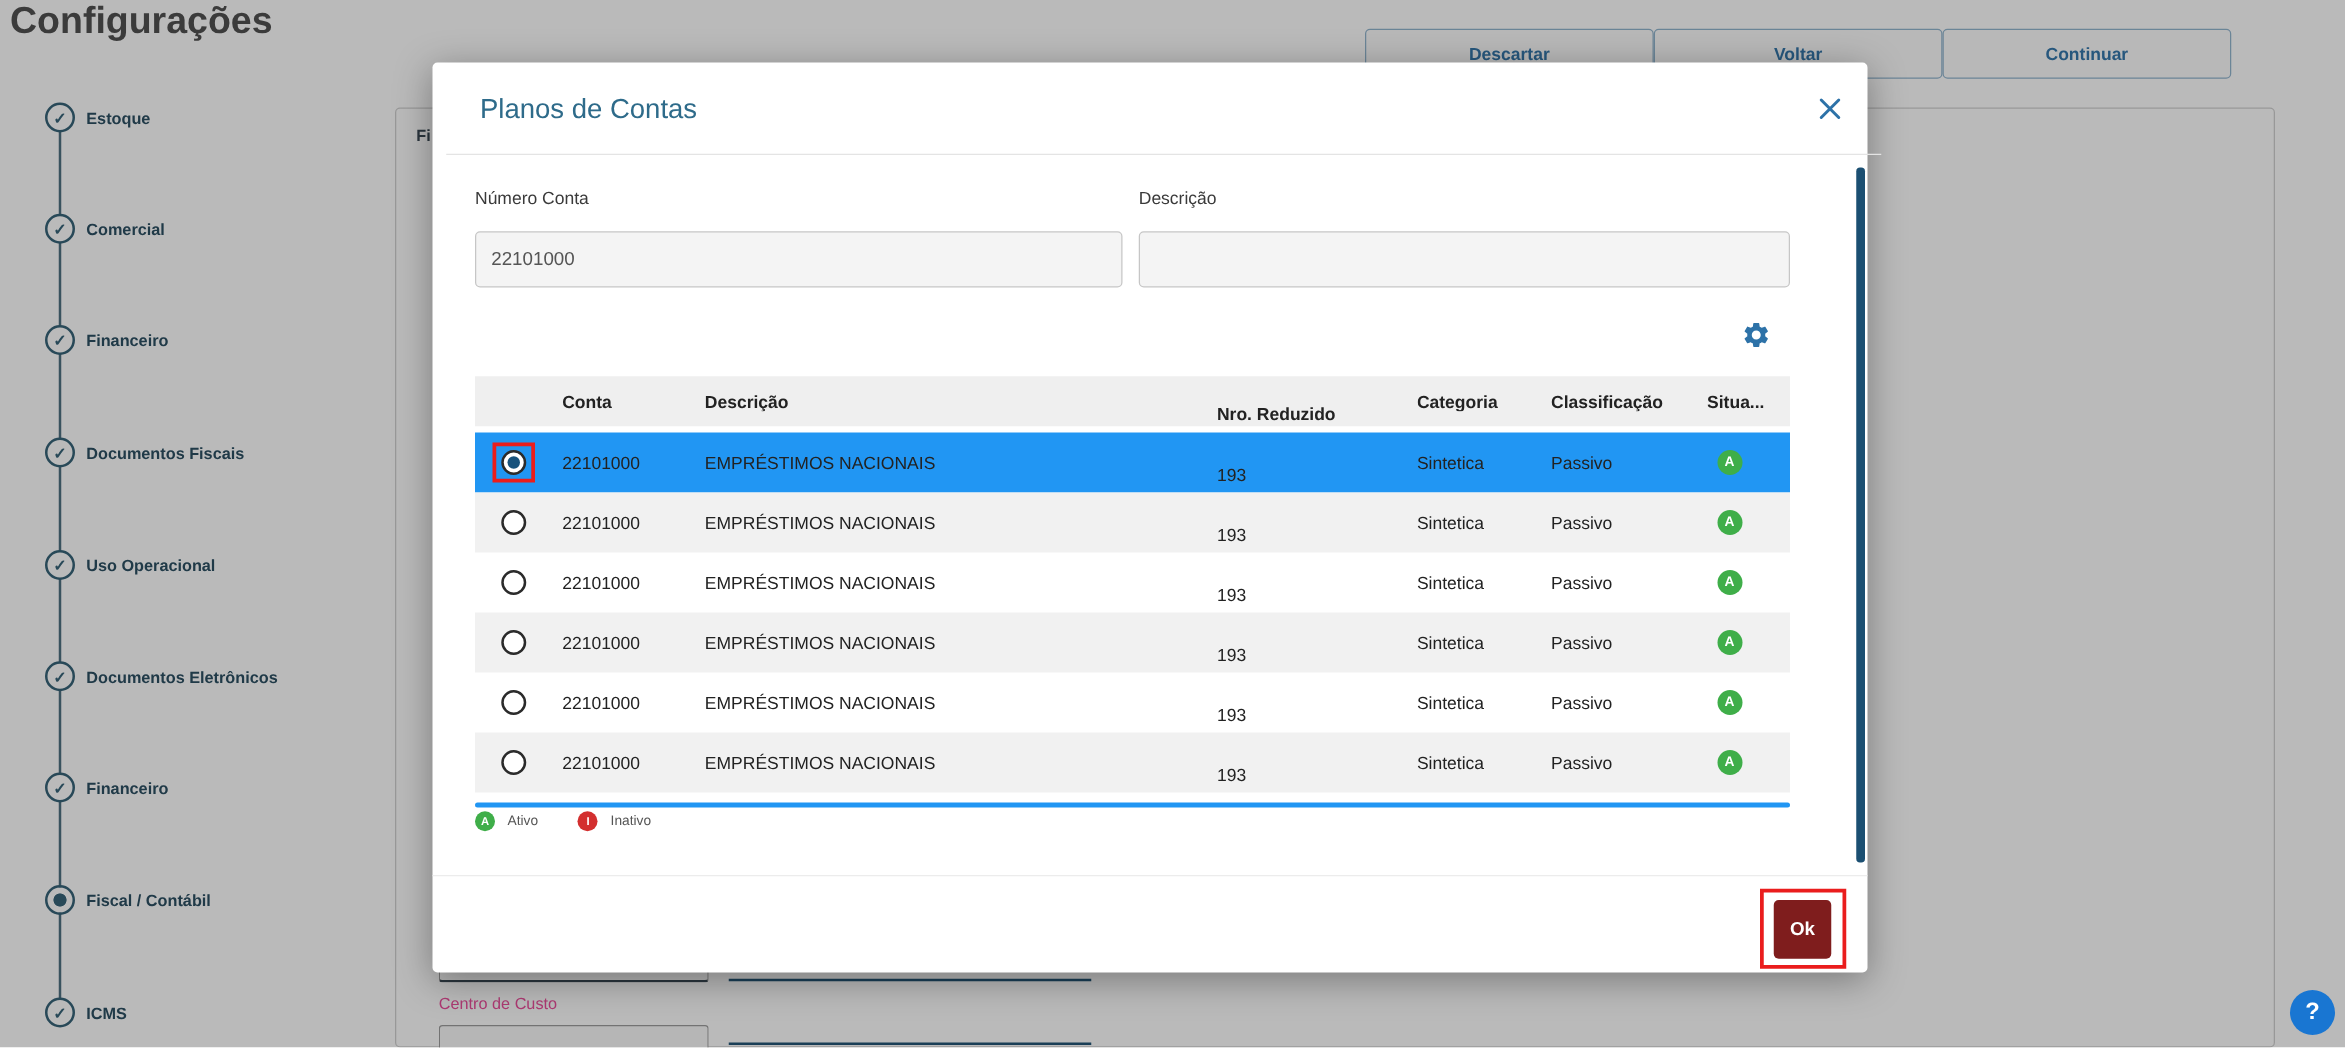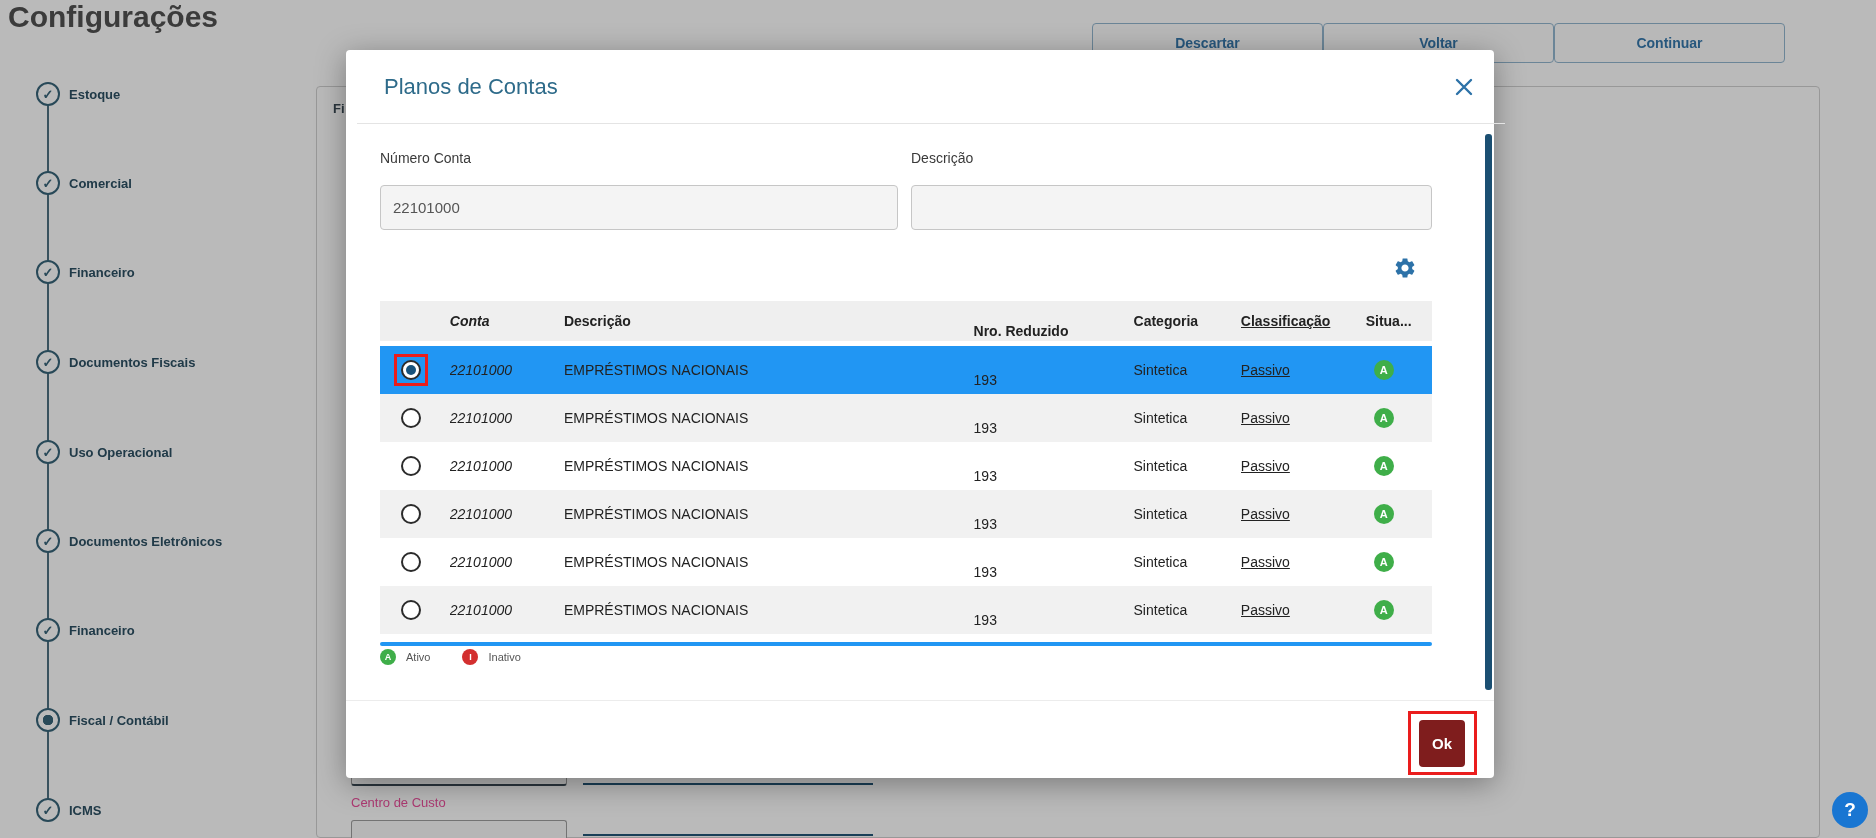--- a/index.html
+++ b/index.html
@@ -55,22 +55,22 @@
   
   .ttable { position:absolute; left:34px; top:251px; width:1052px; }
   .thead { display:flex; height:40px; align-items:center; background:#efefef; font-size:14px;
     font-weight:700; color:#222; }
   .trows { margin-top:5px; }
   .trow { display:flex; height:48px; align-items:center; font-size:14px; color:#222; cursor:pointer; }
   .trow:nth-child(even) { background:#f1f1f1; }
   .trow.sel { background:#2196f3; }
   .cell { overflow:hidden; white-space:nowrap; }
   .c0 { width:71px; padding-left:21px; display:flex; align-items:center; }
-  .c1 { width:117px;font-style:italic; } .c2 { width:420px; } .c3 { width:164px;margin-top:20px; } .c4 { width:110px; }
-  .c5 { width:128px;text-decoration:underline; } .c6 { width:68px; text-overflow:ellipsis; }
+  .c1 { width:117px; } .c2 { width:420px; } .c3 { width:164px;margin-top:20px; } .c4 { width:110px; }
+  .c5 { width:128px; } .c6 { width:68px; text-overflow:ellipsis; }
 
   .radio { width:20px; height:20px; border:2px solid #2b2b2b; border-radius:50%; background:#fff;
     position:relative; display:inline-block; cursor:pointer; }
   .radio.checked::after { content:""; position:absolute; left:3px; top:3px; width:10px; height:10px;
     border-radius:50%; background:#17527c; }
 
   .badge { width:20px; height:20px; border-radius:50%; color:#fff; font-size:11px; font-weight:700;
     display:inline-flex; align-items:center; justify-content:center; margin-left:8px; }
   .badge-a { background:#3fae49; } .badge-i { background:#d32f2f; }
 

